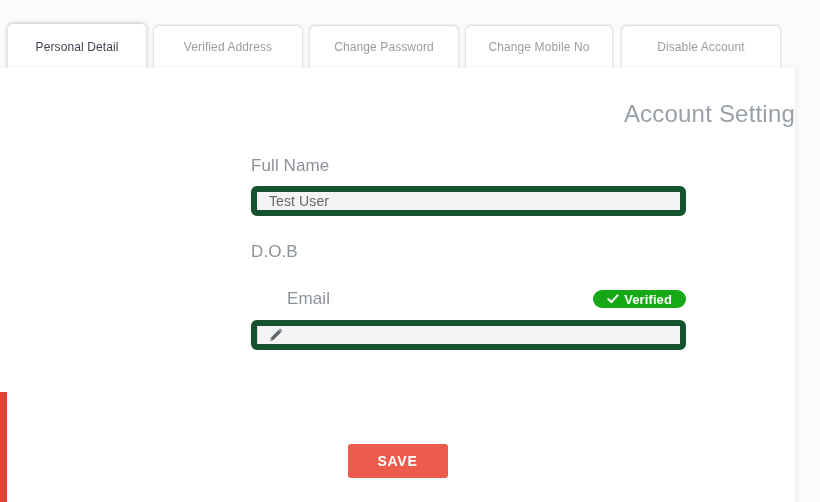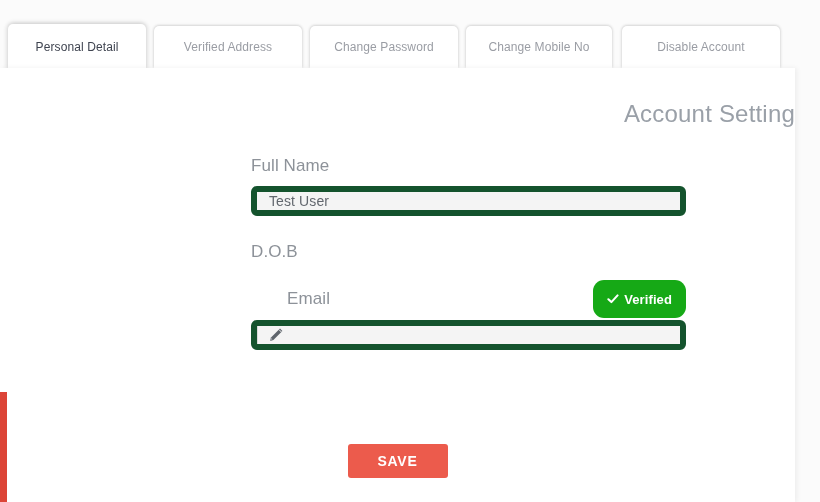--- a/index.html
+++ b/index.html
@@ -158,21 +158,21 @@
   .addon.left  { border-right: 1px solid #d9d9d9; }
   .addon.right { border-left: 1px solid #d9d9d9; }
 
   .addon svg { display: block; }
 
   
   .badge {
     display: inline-flex;
     align-items: center;
     gap: 5px;
-    height: 38px;
+    height: 18px;
     padding: 0 14px;
     border-radius: 11px;
     background: #16a916;
     color: #ffffff;
     font-size: 13px;
     font-weight: bold;
     letter-spacing: .1px;
     cursor: pointer;
   }
   .badge svg { display: block; }

